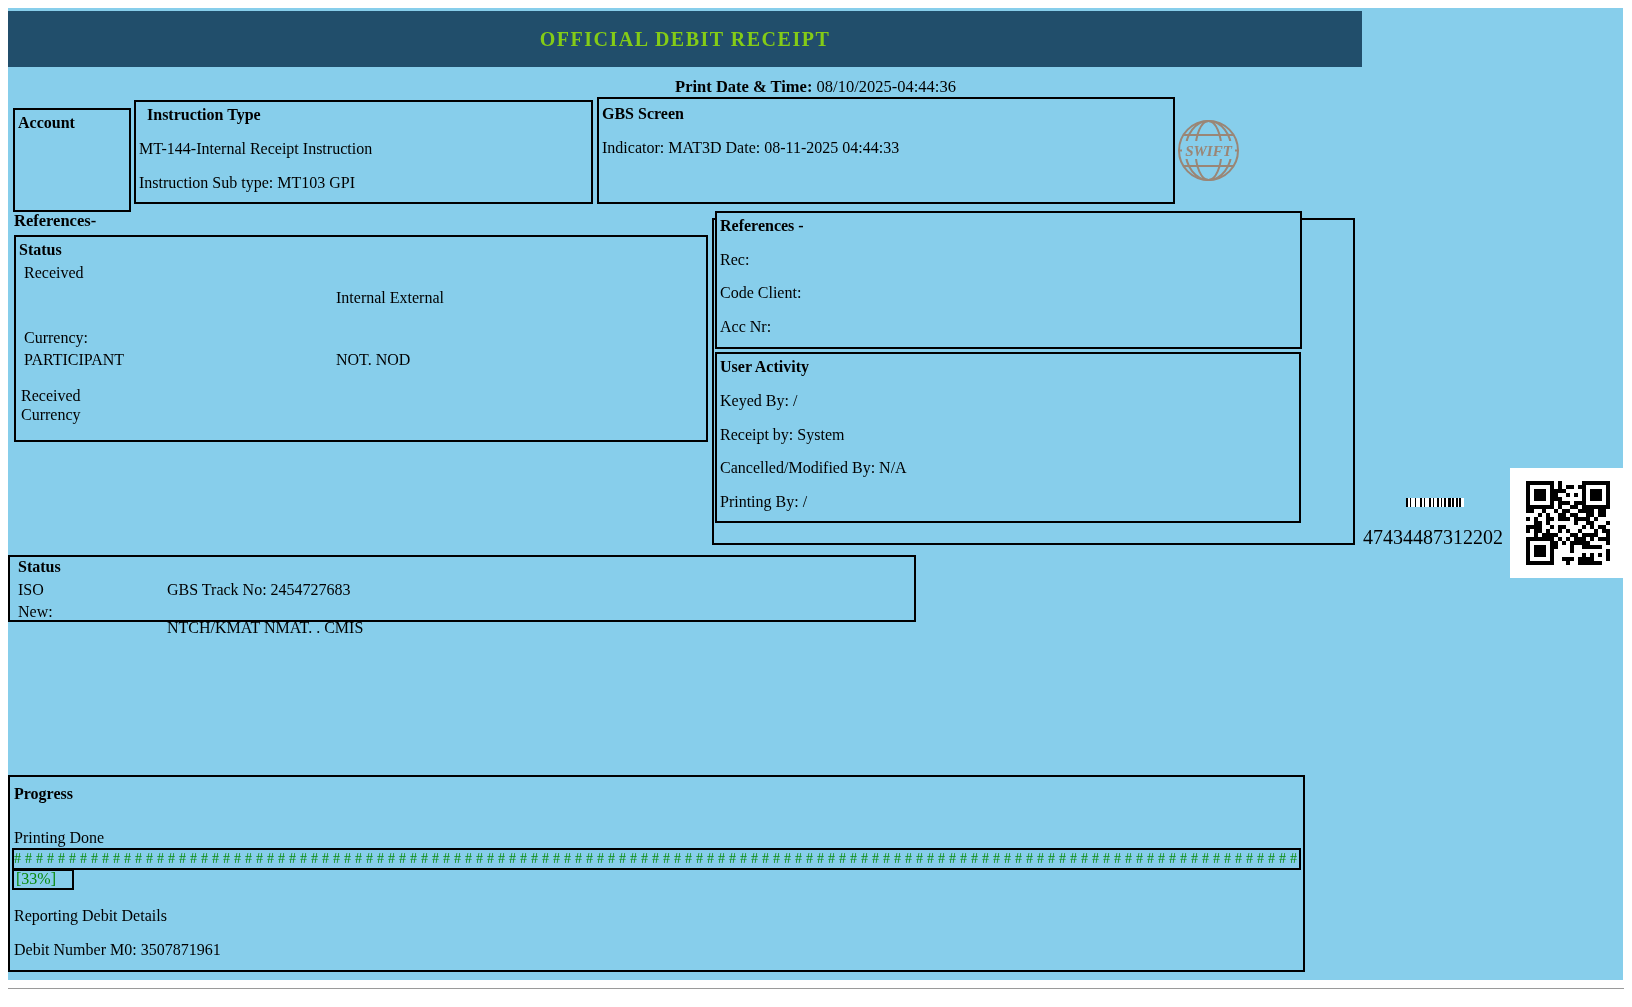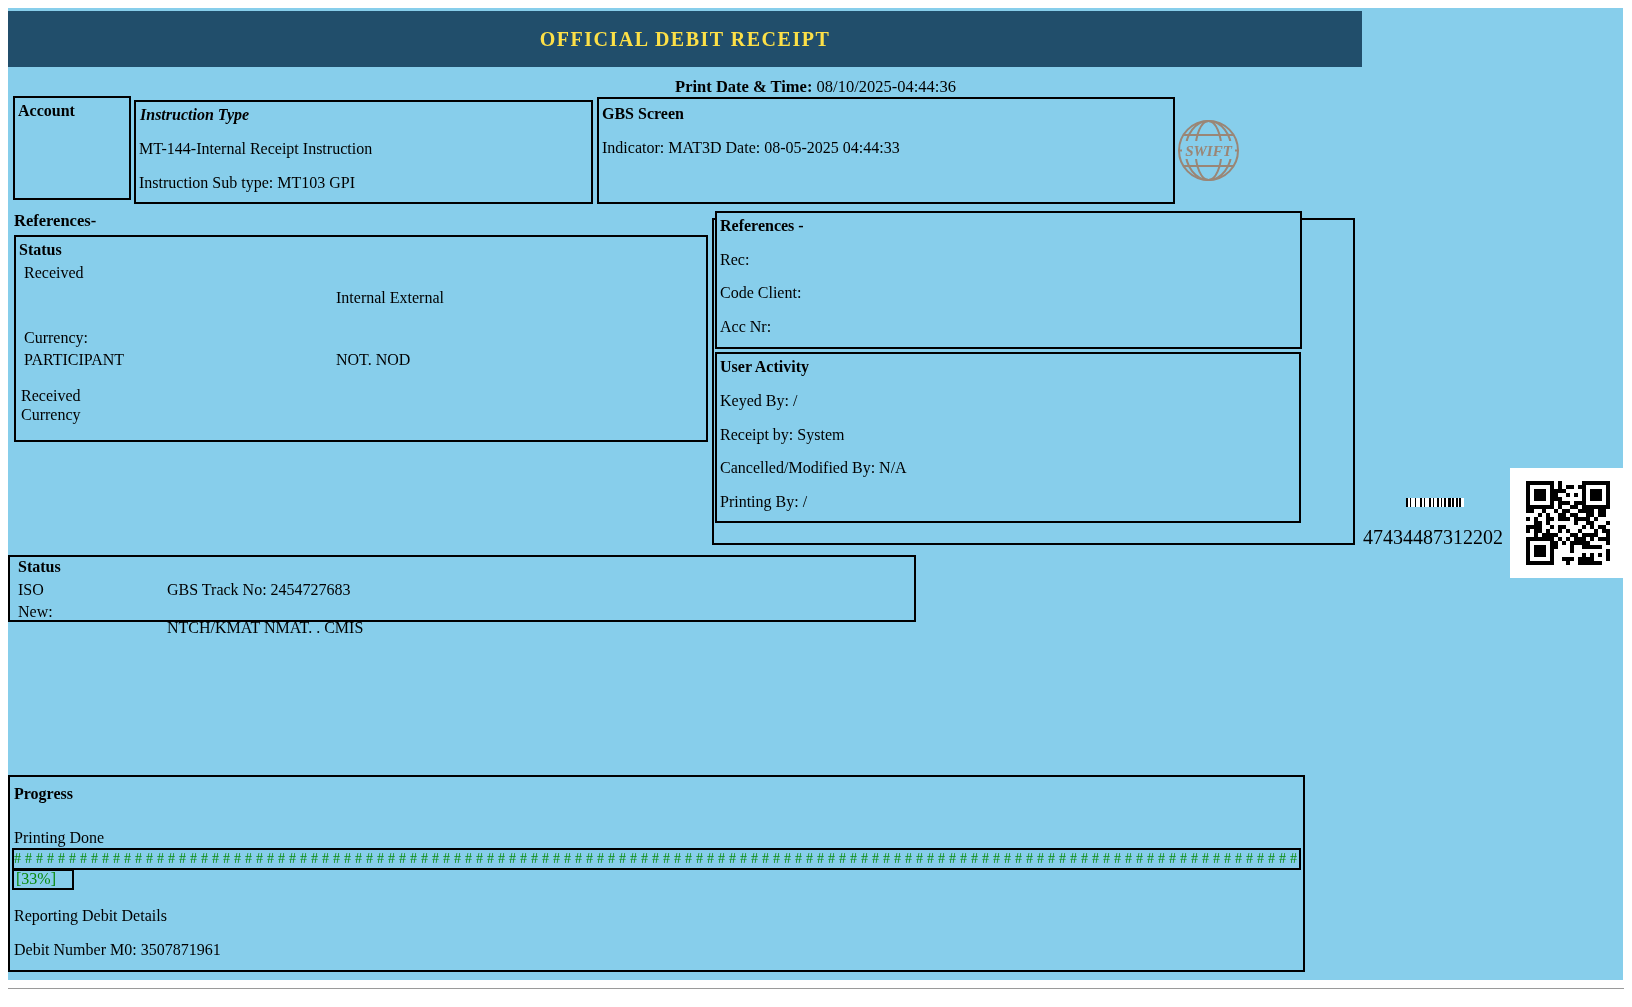--- a/index.html
+++ b/index.html
@@ -5,21 +5,21 @@
   html,body{margin:0;padding:0;background:#fff;}
   body{margin:8px;font-family:"Liberation Serif", serif;color:#000;}
   .page{position:relative;width:1615px;height:972px;background:#87CEEB;}
   .abs{position:absolute;}
   .box{position:absolute;border:2px solid #000;box-sizing:border-box;background:#87CEEB;}
   .thinbox{position:absolute;border:2px solid #000;box-sizing:border-box;}
   .line{position:absolute;left:6px;font-size:16px;white-space:nowrap;}
   .bold{font-weight:bold;}
   .header-bar{position:absolute;left:0;top:3px;width:1354px;height:56px;background:#214E6B;
               display:flex;align-items:center;justify-content:center;}
-  .header-title{color:#fde047;font-weight:bold;font-size:20px;letter-spacing:1.5px;}
+  .header-title{color:#84cc16;font-weight:bold;font-size:20px;letter-spacing:1.5px;}
   .print-line{position:absolute;left:0;top:69px;width:100%;text-align:center;font-size:16.5px;}
   .hashbar{position:absolute;left:2px;right:2px;top:71px;height:22px;border:2px solid #000;
            box-sizing:border-box;overflow:hidden;color:#0A8A0A;font-size:14px;letter-spacing:4px;
            line-height:17px;white-space:nowrap;}
   .pctbox{position:absolute;left:2px;top:92px;width:62px;height:21px;border:2px solid #000;
           box-sizing:border-box;color:#0A8A0A;font-size:16px;line-height:16px;padding-left:2px;}
   .qr-wrap{position:absolute;left:1502px;top:460px;width:115px;height:110px;background:#fff;
            display:flex;align-items:center;justify-content:center;}
   .qr{display:grid;grid-template-rows:repeat(21,4px);grid-template-columns:repeat(21,4px);}
   .qr i{background:#000;display:block;width:4px;height:4px;}
@@ -39,33 +39,33 @@
 
   <div class="header-bar">
     <span class="header-title">OFFICIAL DEBIT RECEIPT</span>
   </div>
 
   <div class="print-line">
     <span class="bold">Print Date &amp; Time:</span>
     <span>08/10/2025-04:44:36</span>
   </div>
 
-  <div class="box" style="left:5px;top:88px;width:118px;height:104px;">
+  <div class="box" style="left:5px;top:100px;width:118px;height:104px;">
     <div class="line bold" style="left:3px;top:4px;">Account</div>
   </div>
 
   <div class="box" style="left:126px;top:92px;width:459px;height:104px;">
-    <div class="line bold" style="left:4px;top:4px;font-style:italic;">Instruction Type</div>
+    <div class="line bold" style="left:11px;top:4px;">Instruction Type</div>
     <div class="line" style="left:3px;top:38px;">MT-144-Internal Receipt Instruction</div>
     <div class="line" style="left:3px;top:72px;">Instruction Sub type: MT103 GPI</div>
   </div>
 
   <div class="box" style="left:589px;top:89px;width:578px;height:107px;">
     <div class="line bold" style="left:3px;top:6px;">GBS Screen</div>
-    <div class="line" style="left:3px;top:40px;">Indicator: MAT3D Date: 08-05-2025 04:44:33</div>
+    <div class="line" style="left:3px;top:40px;">Indicator: MAT3D Date: 08-11-2025 04:44:33</div>
   </div>
 
   <div class="abs" style="left:1169px;top:111px;width:63px;height:63px;">
     <svg width="63" height="63" viewBox="0 0 63 63">
       <g fill="none" stroke="#9A8676" stroke-width="2">
         <circle cx="31.5" cy="31.5" r="29.5"></circle>
         <ellipse cx="31.5" cy="31.5" rx="13" ry="29.5"></ellipse>
         <ellipse cx="31.5" cy="31.5" rx="23" ry="29.5"></ellipse>
         <line x1="6" y1="16" x2="57" y2="16"></line>
         <line x1="2" y1="31.5" x2="61" y2="31.5"></line>

